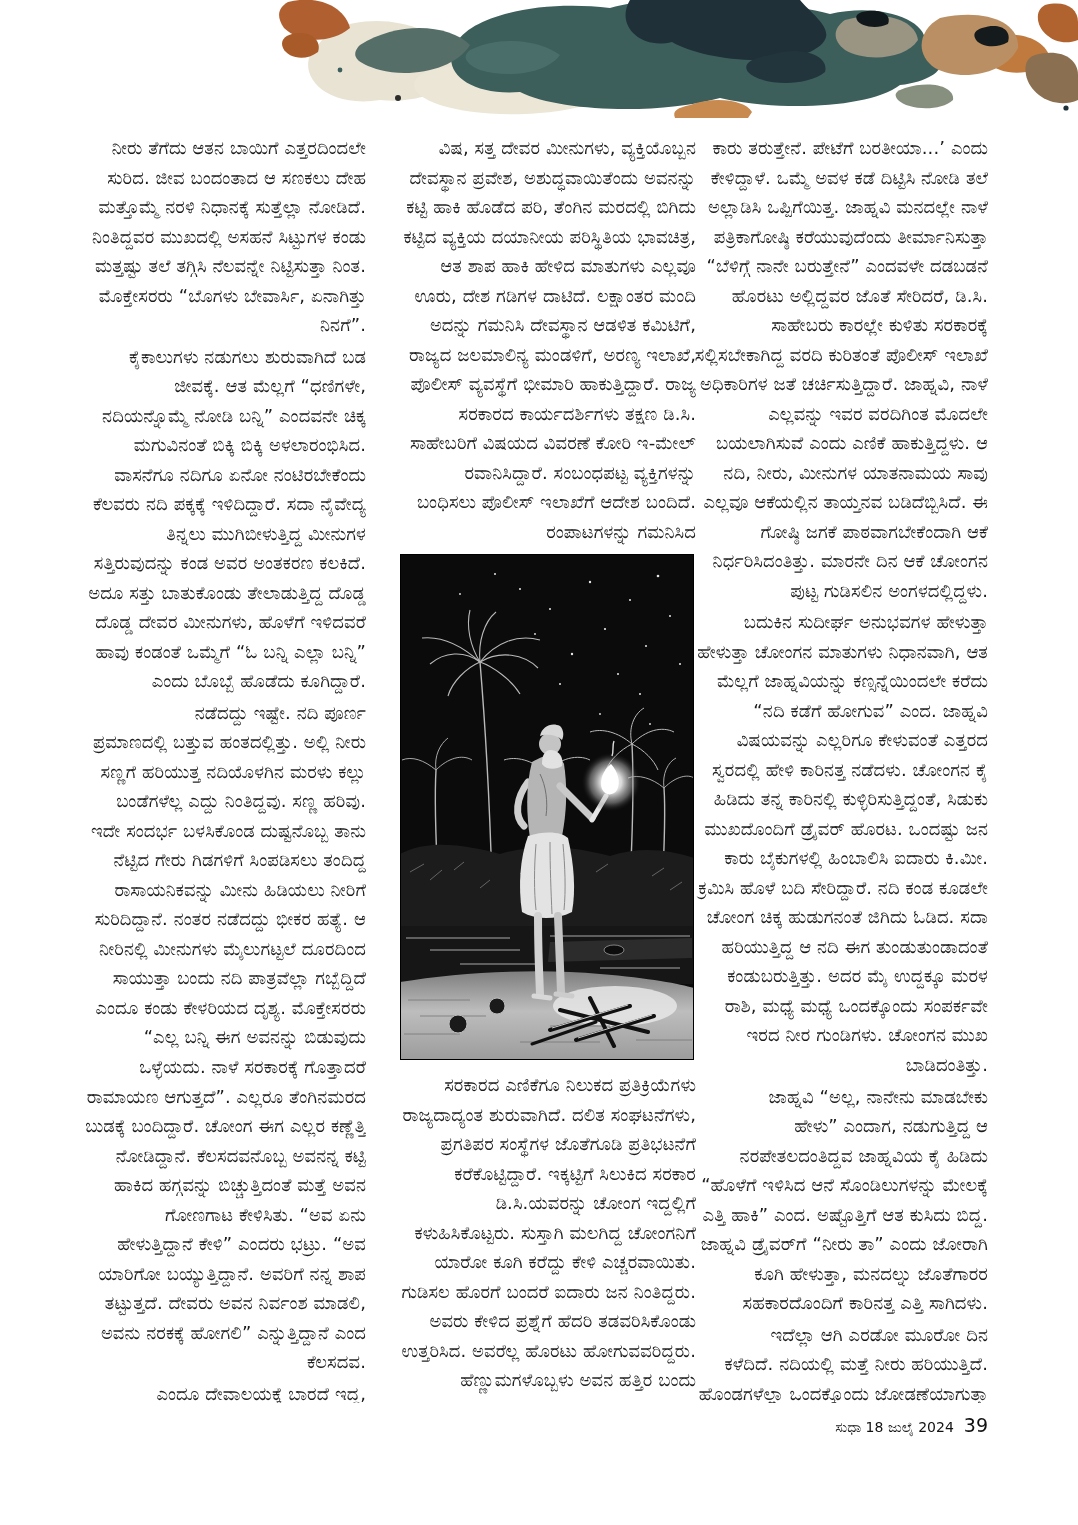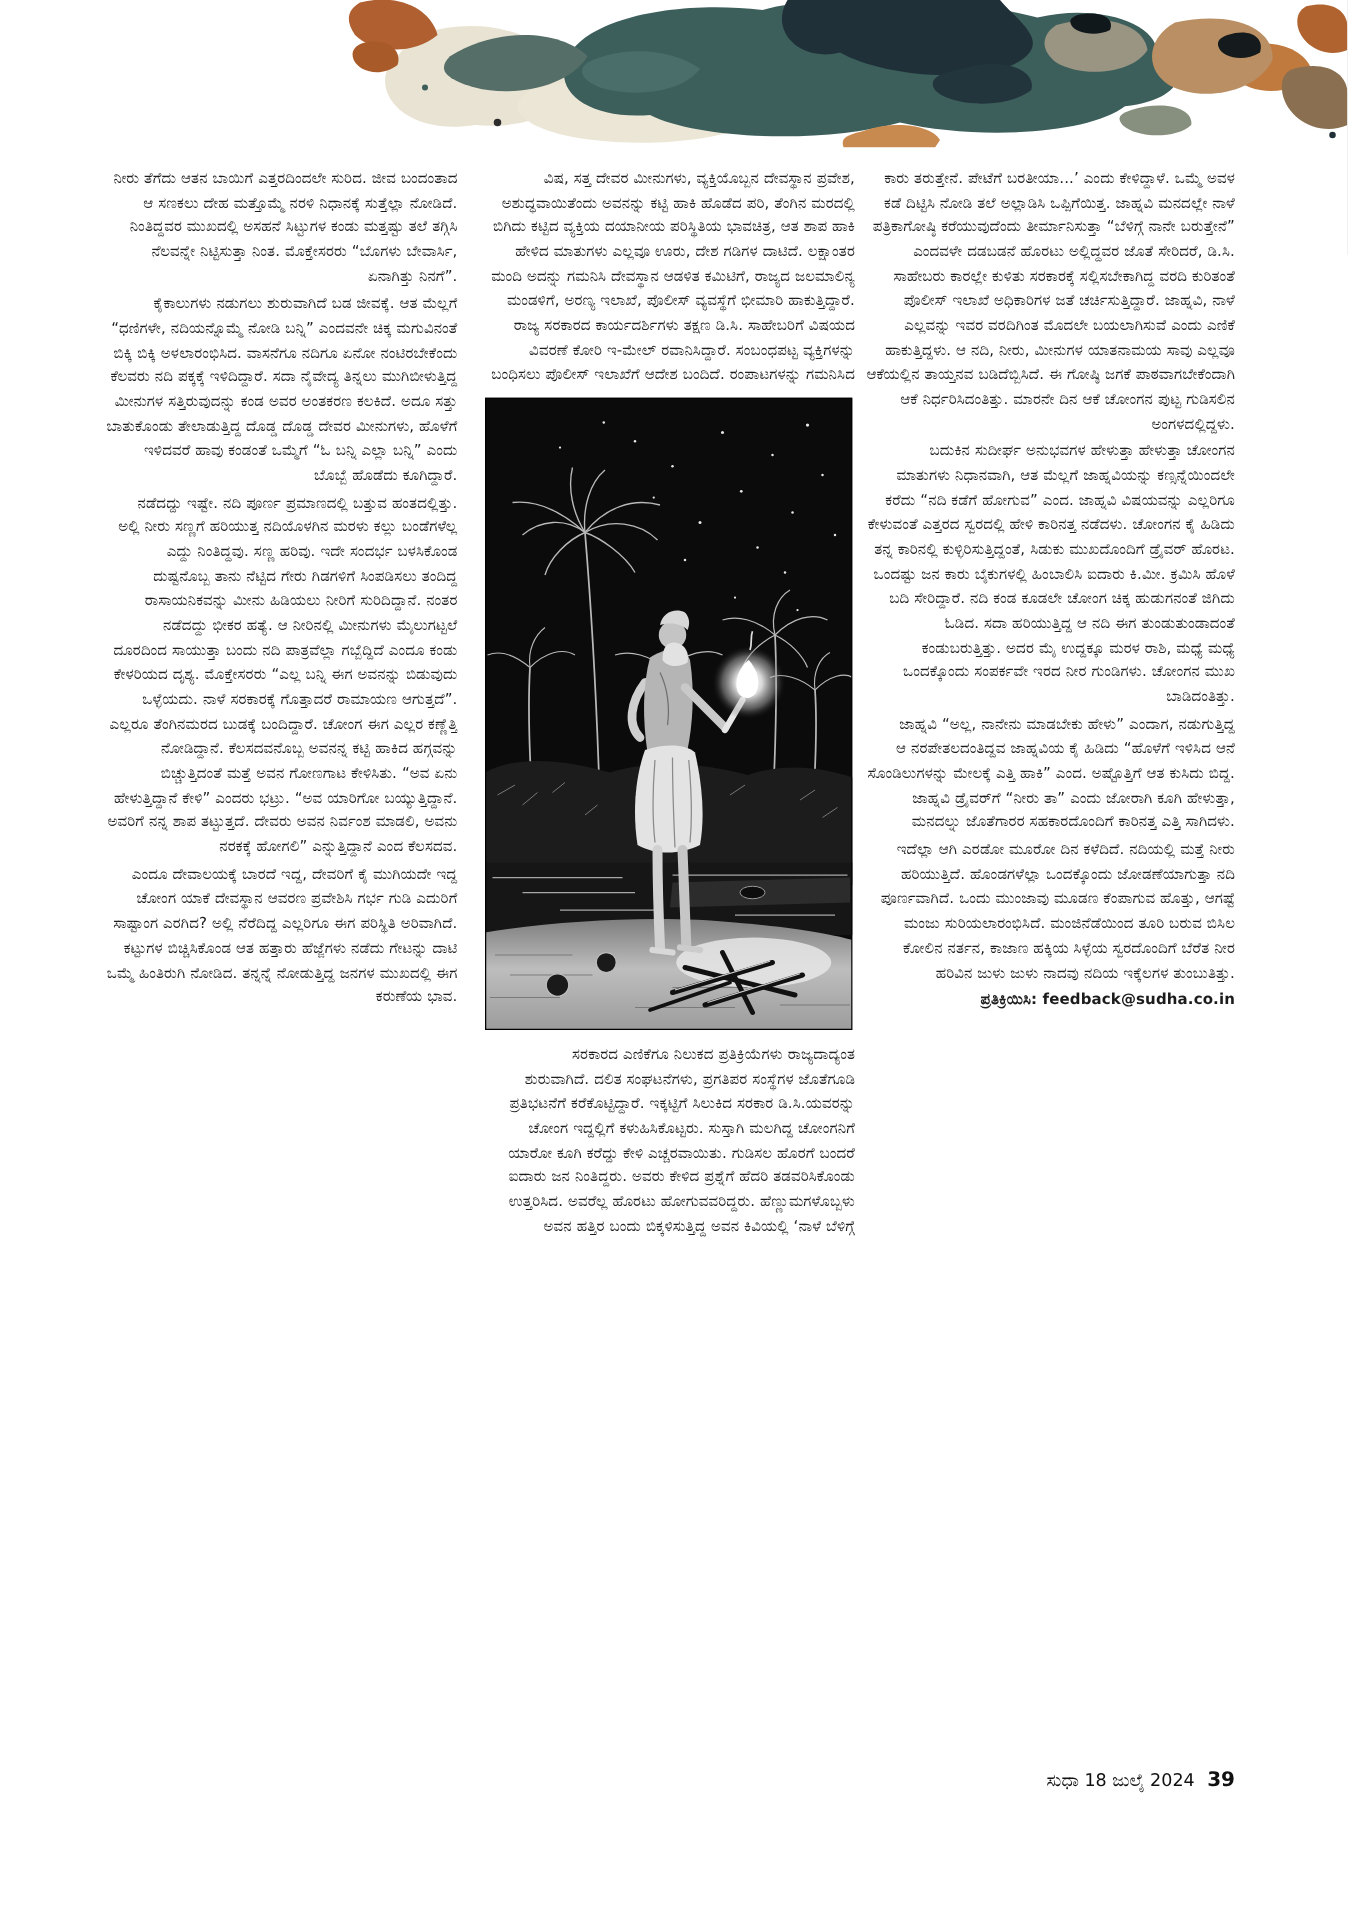--- a/index.html
+++ b/index.html
@@ -7,38 +7,38 @@
   .page {
     position:relative; width:1078px; height:1525px; margin:0 auto;
     background:#ffffff; overflow:hidden;
     font-family:"DejaVu Sans", sans-serif;
   }
   
   .header-art { position:absolute; left:0; top:0; width:1078px; height:118px; }
   
   .col {
     position:absolute; top:133px; height:1270px; overflow:hidden;
-    font-size:12px; line-height:1.64; color:#1c1c1c; text-align:justify;
+    font-size:18px; line-height:1.64; color:#1c1c1c; text-align:justify;
     letter-spacing:0.1px;
   }
   .col p { margin:0 0 2px 0;text-align:right; }
   .col p.indent { text-indent:1.7em; }
   #col1 { left:85px;  width:281px; }
-  #col2 { left:388px; width:296px; }
+  #col2 { left:400px; width:296px; }
   #col3 { left:693px; width:295px; }
   figure.illustration { margin:8px 0 10px 0; padding:0; width:294px; height:506px; }
   figure.illustration svg { display:block; width:100%; height:100%; }
   .feedback-line { text-align:right; font-weight:bold; margin-top:4px; }
   .feedback-line .email { font-family:"DejaVu Sans", sans-serif; }
   
   .footer {
     position:absolute; right:90px; top:1414px;
     font-size:14px; color:#111; display:flex; align-items:baseline; gap:10px;
   }
-  .footer .page-num { font-weight:bold; font-size:16px; }
+  .footer .page-num { font-weight:normal; font-size:19px; }
 </style>
 </head>
 <body>
 
 <div class="page">
 
   <div class="header-art">
     <svg viewBox="0 0 1078 118" preserveAspectRatio="none">
 
       <path fill="#e3dcc8" opacity="0.8" d="M330,30 C380,10 430,25 460,55 C470,80 430,105 380,100 C330,108 300,80 310,55 Z"></path>

